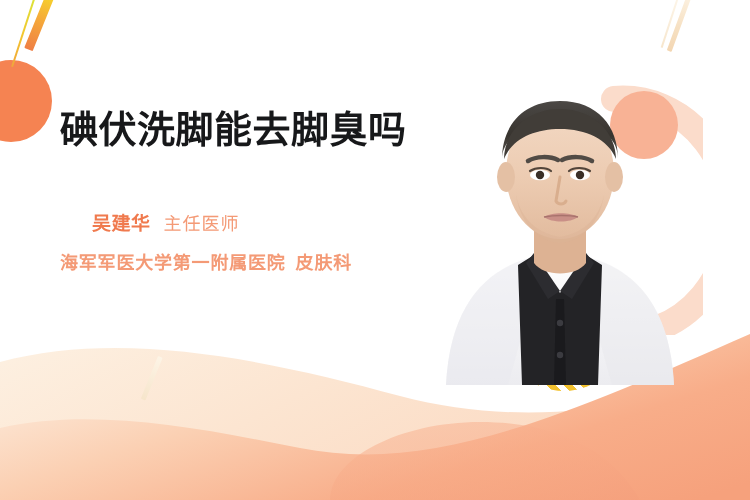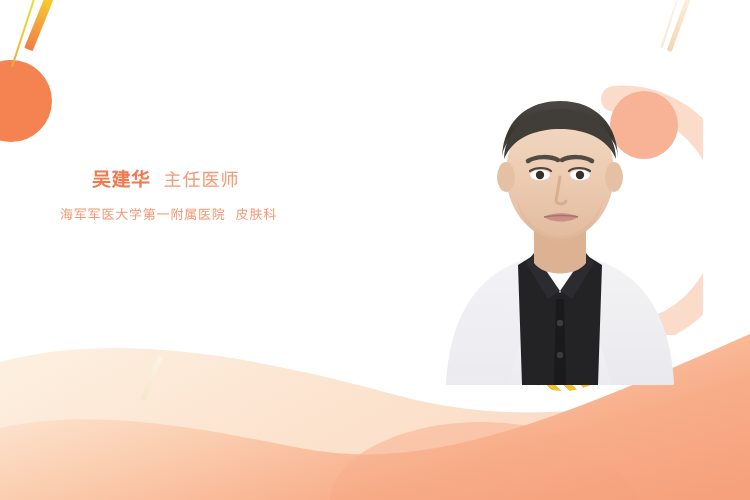--- a/index.html
+++ b/index.html
@@ -181,22 +181,22 @@
     margin-left: 32px;
   }
   .doctor-title {
     font-size: 18px;
     font-weight: 400;
     color: #f49a76;
     letter-spacing: 1px;
   }
   .affiliation {
     margin-top: 13px;
-    font-size: 13px;
-    font-weight: 400;
+    font-size: 18px;
+    font-weight: 700;
     color: #f49a76;
     letter-spacing: 0.8px;
     white-space: nowrap;
   }
   .affiliation .dept {
     margin-left: 10px;
   }
 </style>
 </head>
 <body>
@@ -317,20 +317,21 @@
         <path d="M114,162 C122,157 140,157 148,162 C140,168 122,168 114,162 Z" fill="#c98f87"></path>
         <path d="M114,162 C124,160 140,160 148,162" stroke="#a8726c" stroke-width="1.6" fill="none"></path>
 
         <path d="M86,140 C90,160 104,178 130,182 C156,178 170,160 174,140
                  C170,166 154,186 130,188 C106,186 90,166 86,140 Z" fill="#dcb496" opacity="0.45"></path>
       </g>
     </svg>
   </div>
 
   <div class="text-block">
+    <h1 class="headline">碘伏洗脚能去脚臭吗</h1>
 
     <div class="byline">
       <span class="doctor-name">吴建华</span>
       <span class="doctor-title">主任医师</span>
     </div>
 
     <div class="affiliation">
       <span>海军军医大学第一附属医院</span><span class="dept">皮肤科</span>
     </div>
   </div>

